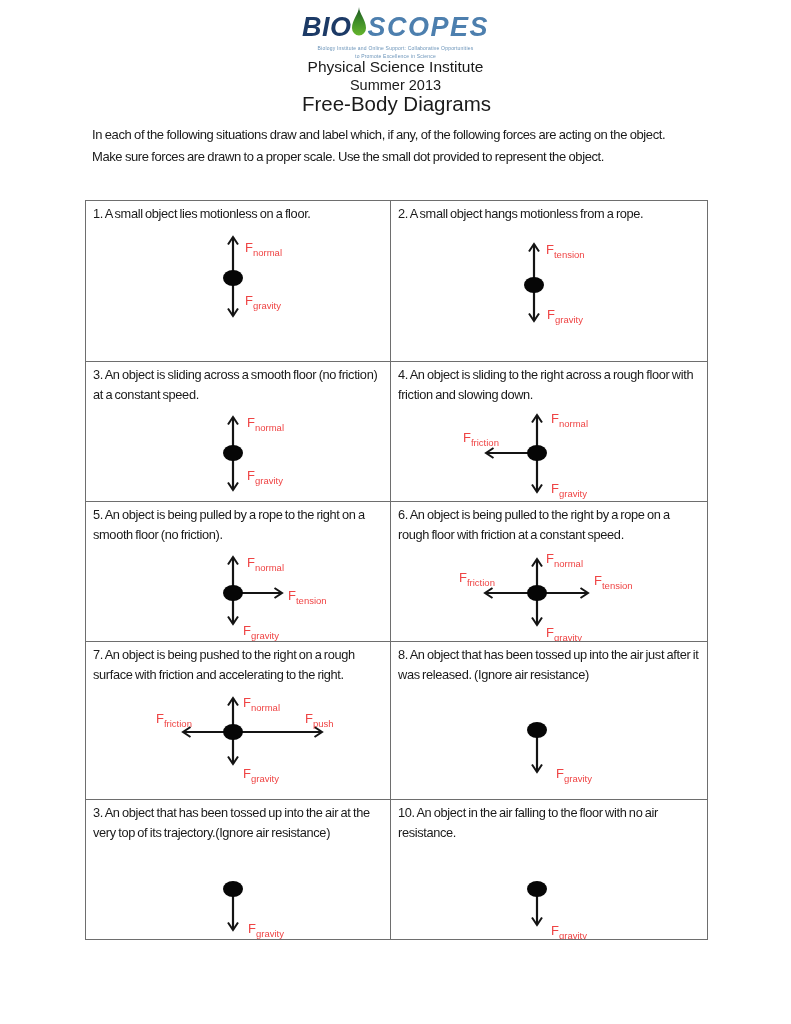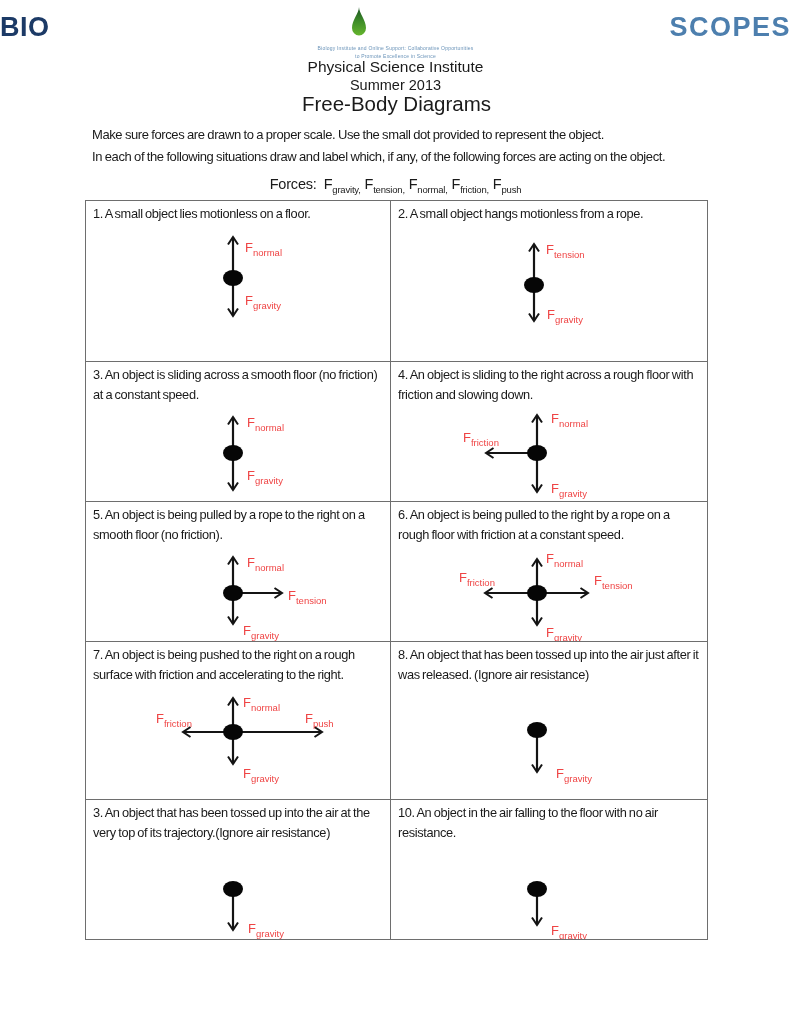--- a/index.html
+++ b/index.html
@@ -1,21 +1,21 @@
 <!DOCTYPE html>
 <html><head>
 <meta charset="utf-8">
 <style>
   html,body{margin:0;padding:0;background:#ffffff;}
   .page{position:relative;width:791px;height:1024px;background:#fff;
         font-family:"Liberation Sans",sans-serif;color:#1a1a1a;overflow:hidden;}
 
   
   .logo{position:absolute;top:6px;left:0;width:100%;text-align:center;}
-  .logo-row{display:flex;justify-content:space-between;align-items:flex-end;height:37px;}
+  .logo-row{display:flex;justify-content:center;align-items:flex-end;height:37px;font-style:italic;}
   .bio{font-size:27px;font-weight:800;color:#1c3a66;letter-spacing:.5px;}
   .scopes{font-size:27px;font-weight:600;color:#4d7fae;letter-spacing:1.5px;}
   .drop-wrap{display:inline-block;margin:0 0 2px;position:relative;z-index:1;}
   .tagline{margin-top:1px;font-size:5px;color:#6a93b8;line-height:1.6;letter-spacing:.2px;}
 
   
   .institute{position:absolute;top:58px;width:100%;text-align:center;font-size:15.5px;}
   .term{position:absolute;top:77px;width:100%;text-align:center;font-size:14.5px;}
   .doc-title{position:absolute;top:91px;width:100%;text-align:center;font-size:20.5px;font-weight:400;margin:1px;}
 
@@ -69,27 +69,24 @@
       <div>Biology Institute and Online Support: Collaborative Opportunities</div>
       <div>to Promote Excellence in Science</div>
     </div>
   </div>
 
   <div class="institute">Physical Science Institute</div>
   <div class="term">Summer 2013</div>
   <h1 class="doc-title">Free-Body Diagrams</h1>
 
   <div class="instructions">
+    <div>In each of the following situations draw and label which, if any, of the following forces are acting on the object.</div>
     <div>Make sure forces are drawn to a proper scale. Use the small dot provided to represent the object.</div>
-    <div>In each of the following situations draw and label which, if any, of the following forces are acting on the object.</div>
   </div>
 
-  <div class="forces-line">
-    <span class="forces-prefix">Forces:</span><span><span>F<sub>gravity,</sub></span> <span>F<sub>tension,</sub></span> <span>F<sub>normal,</sub></span> <span>F<sub>friction,</sub></span> <span>F<sub>push</sub></span></span>
-  </div>
 
   <table class="grid">
     <colgroup>
         <col style="width: 305px;">
         <col style="width: 317px;">
       </colgroup>
       <tbody>
         <tr style="height: 161px;">
           <td>
             <div class="prompt">1. A small object lies motionless on a floor.</div>

